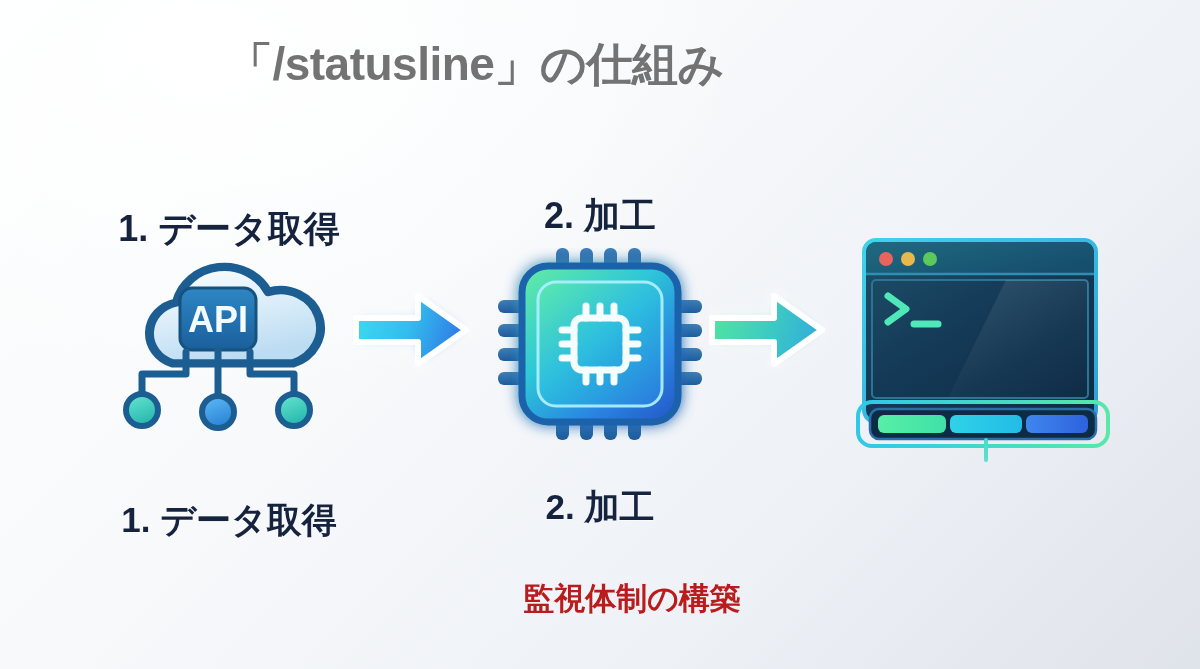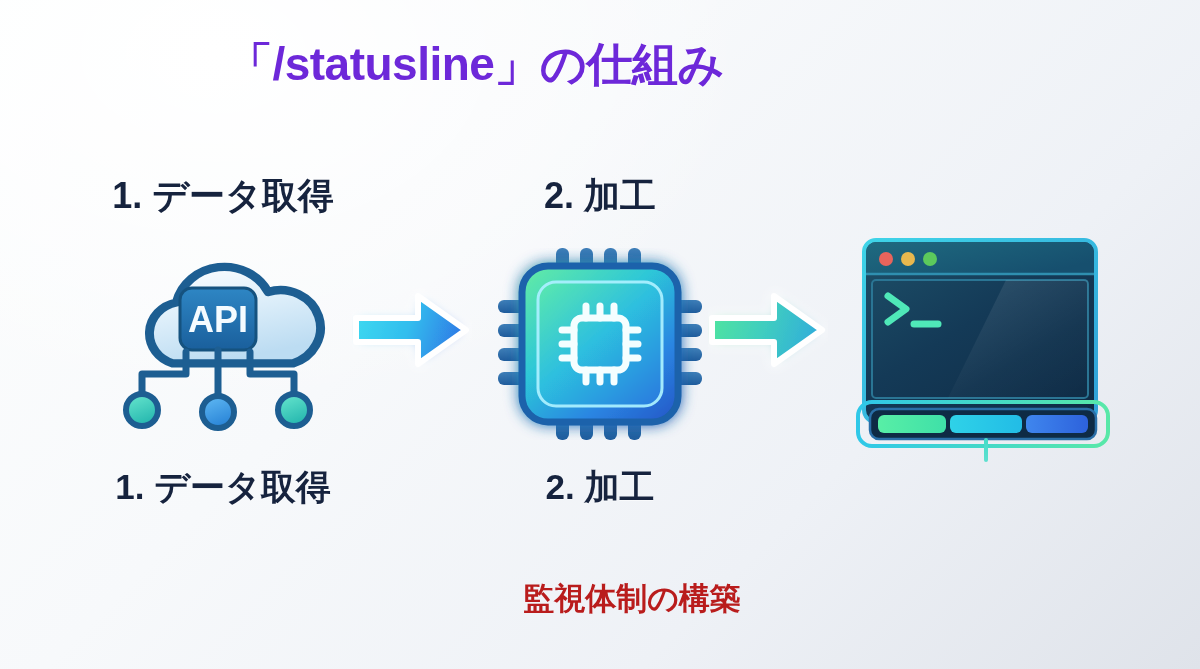--- a/index.html
+++ b/index.html
@@ -27,39 +27,39 @@
   
   .title {
     position: absolute;
     top: 34px;
     left: 0;
     width: 951px;
     text-align: center;
     font-size: 46px;
     font-weight: 700;
     letter-spacing: -0.5px;
-    color: #6d28d9;
+    color: #737373;
     text-shadow: 0 1px 0 rgba(255,255,255,0.7);
   }
 
   
   .step-label {
     position: absolute;
     font-size: 36px;
     font-weight: 700;
     color: #16233e;
     white-space: nowrap;
     text-align: center;
     text-shadow: 0 1px 0 rgba(255,255,255,0.6);
   }
   .step-label.top { top: 172px; }
   .step-label.bottom { top: 464px; font-size: 35px; }
 
-  .col1 { left: 8px;   width: 430px; }
-  .col2 { left: 420px; width: 360px; }
+  .col1 { left: 14px;   width: 430px; margin-top: 33px; }
+  .col2 { left: 420px; width: 360px; margin-top: 20px; }
   .col3 { left: 790px; width: 410px; }
 
   
   .footer {
     position: absolute;
     top: 578px;
     left: 0;
     width: 1200px;
     text-align: center;
     font-size: 31px;

